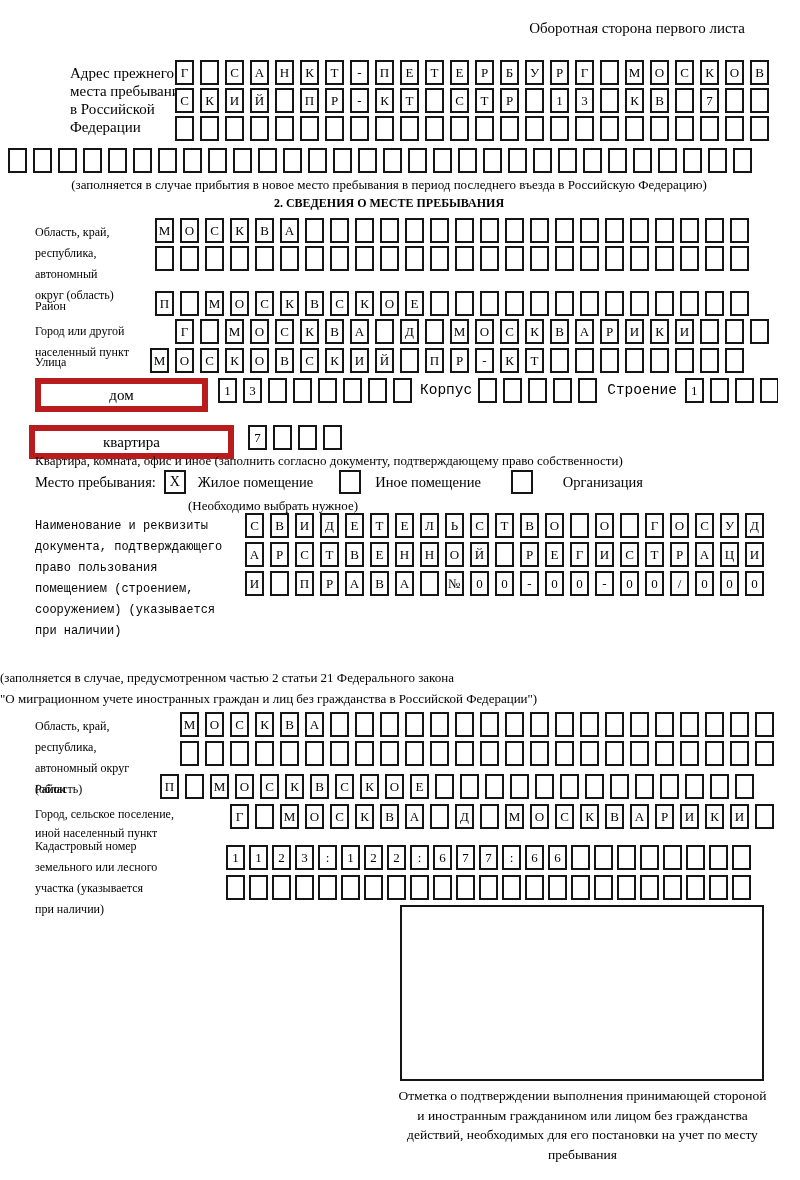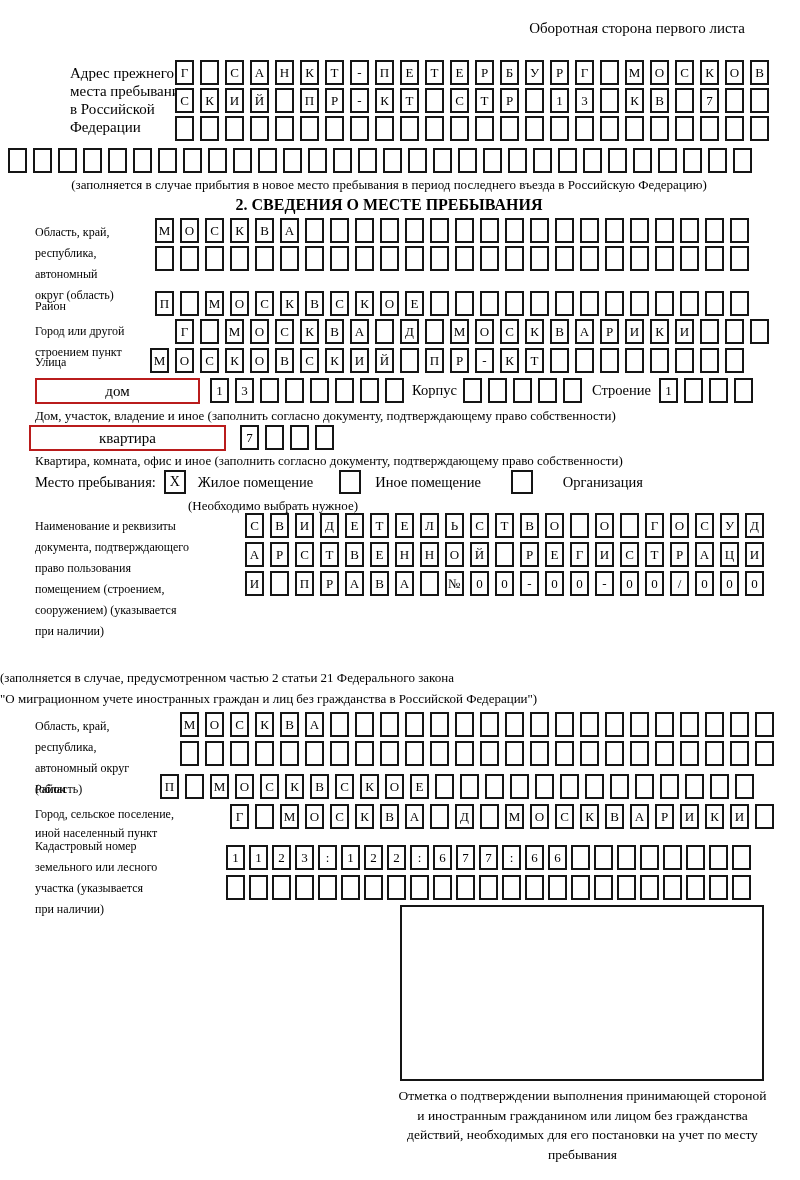--- a/index.html
+++ b/index.html
@@ -5,62 +5,62 @@
   html,body{margin:0;padding:0;background:#fff;}
   body{width:800px;height:1180px;font-family:"Liberation Serif","DejaVu Serif",serif;color:#000;}
   .page{position:relative;width:778px;height:1180px;background:#fff;overflow:hidden;}
 
   .lbl{position:absolute;font-size:12px;line-height:21px;white-space:pre-line;}
   .rows{position:absolute;display:flex;flex-direction:column;gap:3px;}
   .cellrow{display:flex;gap:6px;}
   .cellrow .cell{width:15px;height:21px;border:2px solid #151515;display:inline-flex;align-items:center;justify-content:center;font-size:13px;flex:none;background:#fff;}
   .tight{gap:4px;}
 
-  .widebox{border:2px solid #b91c1c;height:22px;display:flex;align-items:center;justify-content:center;font-size:15px;flex:none;background:#fff;}
+  .widebox{border:6px solid #b91c1c;height:22px;display:flex;align-items:center;justify-content:center;font-size:15px;flex:none;background:#fff;}
   .chk{width:18px;height:20px;border:2px solid #151515;display:inline-flex;align-items:center;justify-content:center;font-size:14px;flex:none;background:#fff;}
 
   #corner{position:absolute;top:20px;left:0;width:745px;text-align:right;font-size:15px;}
 
   #prev-label{left:70px;top:64px;font-size:15px;line-height:18px;}
   #prev-rows{left:175px;top:60px;}
   #prev-full{position:absolute;left:8px;top:148px;}
   #prev-note{position:absolute;top:177px;left:0;width:100%;text-align:center;font-size:13px;}
 
-  #s2-title{position:absolute;top:196px;left:0;width:100%;text-align:center;font-size:16px;font-weight:bold;}
+  #s2-title{position:absolute;top:196px;left:0;width:100%;text-align:center;font-size:12px;font-weight:bold;}
 
   #reg1-label{left:35px;top:222px;}
   #reg1-rows{left:155px;top:218px;}
   #dist1-label{left:35px;top:296px;}
   #dist1-row{position:absolute;left:155px;top:291px;}
   #city1-label{left:35px;top:321px;}
   #city1-row{position:absolute;left:175px;top:319px;}
   #street-label{left:35px;top:352px;}
   #street-row{position:absolute;left:150px;top:348px;}
 
   #house-row{position:absolute;left:35px;top:378px;display:flex;align-items:flex-start;}
   #dom-box{width:161px;margin-right:10px;}
   .gap8{margin-right:8px;}
   .gap10{margin-right:10px;}
   .gap6{margin-right:6px;}
-  .inline-lbl{font-size:14.5px;line-height:25px;flex:none;}
+  .inline-lbl{font-size:14.5px;line-height:25px;flex:none;font-family:Liberation Mono, monospace;}
   #house-caption{position:absolute;left:35px;top:408px;font-size:13px;}
 
   #apt-row{position:absolute;left:29px;top:425px;display:flex;}
   #apt-box{width:193px;margin-right:14px;}
   #apt-caption{position:absolute;left:35px;top:453px;font-size:13px;}
 
   #stay-row{position:absolute;left:35px;top:470px;display:flex;align-items:center;font-size:14.5px;}
   #stay-row .sp1{width:8px;flex:none;}
   #stay-row .sp2{width:12px;flex:none;}
   #stay-row .sp3{width:26px;flex:none;}
   #stay-row .sp4{width:14px;flex:none;}
   #stay-row .sp5{width:30px;flex:none;}
   #stay-note{position:absolute;left:188px;top:498px;font-size:13px;}
 
-  #doc-label{left:35px;top:516px;}
+  #doc-label{left:35px;top:516px;font-family:Liberation Mono, monospace;}
   #doc-rows{left:245px;top:513px;gap:4px;}
 
   #fact-title{position:absolute;top:641px;left:0;width:100%;text-align:center;font-weight:bold;font-size:15px;}
   #fact-note{position:absolute;top:667px;left:0;width:100%;font-size:13px;line-height:21px;white-space:pre-line;}
 
   #reg2-label{left:35px;top:716px;}
   #reg2-rows{left:180px;top:712px;gap:4px;}
   #dist2-label{left:35px;top:779px;}
   #dist2-row{position:absolute;left:160px;top:774px;}
   #city2-label{left:35px;top:805px;line-height:19px;}
@@ -279,21 +279,21 @@
       <span class="cell"></span>
       <span class="cell"></span>
       <span class="cell"></span>
       <span class="cell"></span>
       <span class="cell"></span>
       <span class="cell"></span>
       <span class="cell"></span>
     </div>
 
   <div class="lbl" id="city1-label">Город или другой
-строением пункт</div>
+населенный пункт</div>
   <div class="cellrow" id="city1-row">
       <span class="cell">Г</span>
       <span class="cell"></span>
       <span class="cell">М</span>
       <span class="cell">О</span>
       <span class="cell">С</span>
       <span class="cell">К</span>
       <span class="cell">В</span>
       <span class="cell">А</span>
       <span class="cell"></span>
@@ -363,21 +363,20 @@
         <span class="cell"></span>
       </span>
     <span class="inline-lbl gap8">Строение</span>
     <span class="cellrow">
         <span class="cell">1</span>
         <span class="cell"></span>
         <span class="cell"></span>
         <span class="cell"></span>
       </span>
   </div>
-  <div id="house-caption">Дом, участок, владение и иное (заполнить согласно документу, подтверждающему право собственности)</div>
 
   <div id="apt-row">
     <div class="widebox" id="apt-box">квартира</div>
     <span class="cellrow">
         <span class="cell">7</span>
         <span class="cell"></span>
         <span class="cell"></span>
         <span class="cell"></span>
       </span>
   </div>

